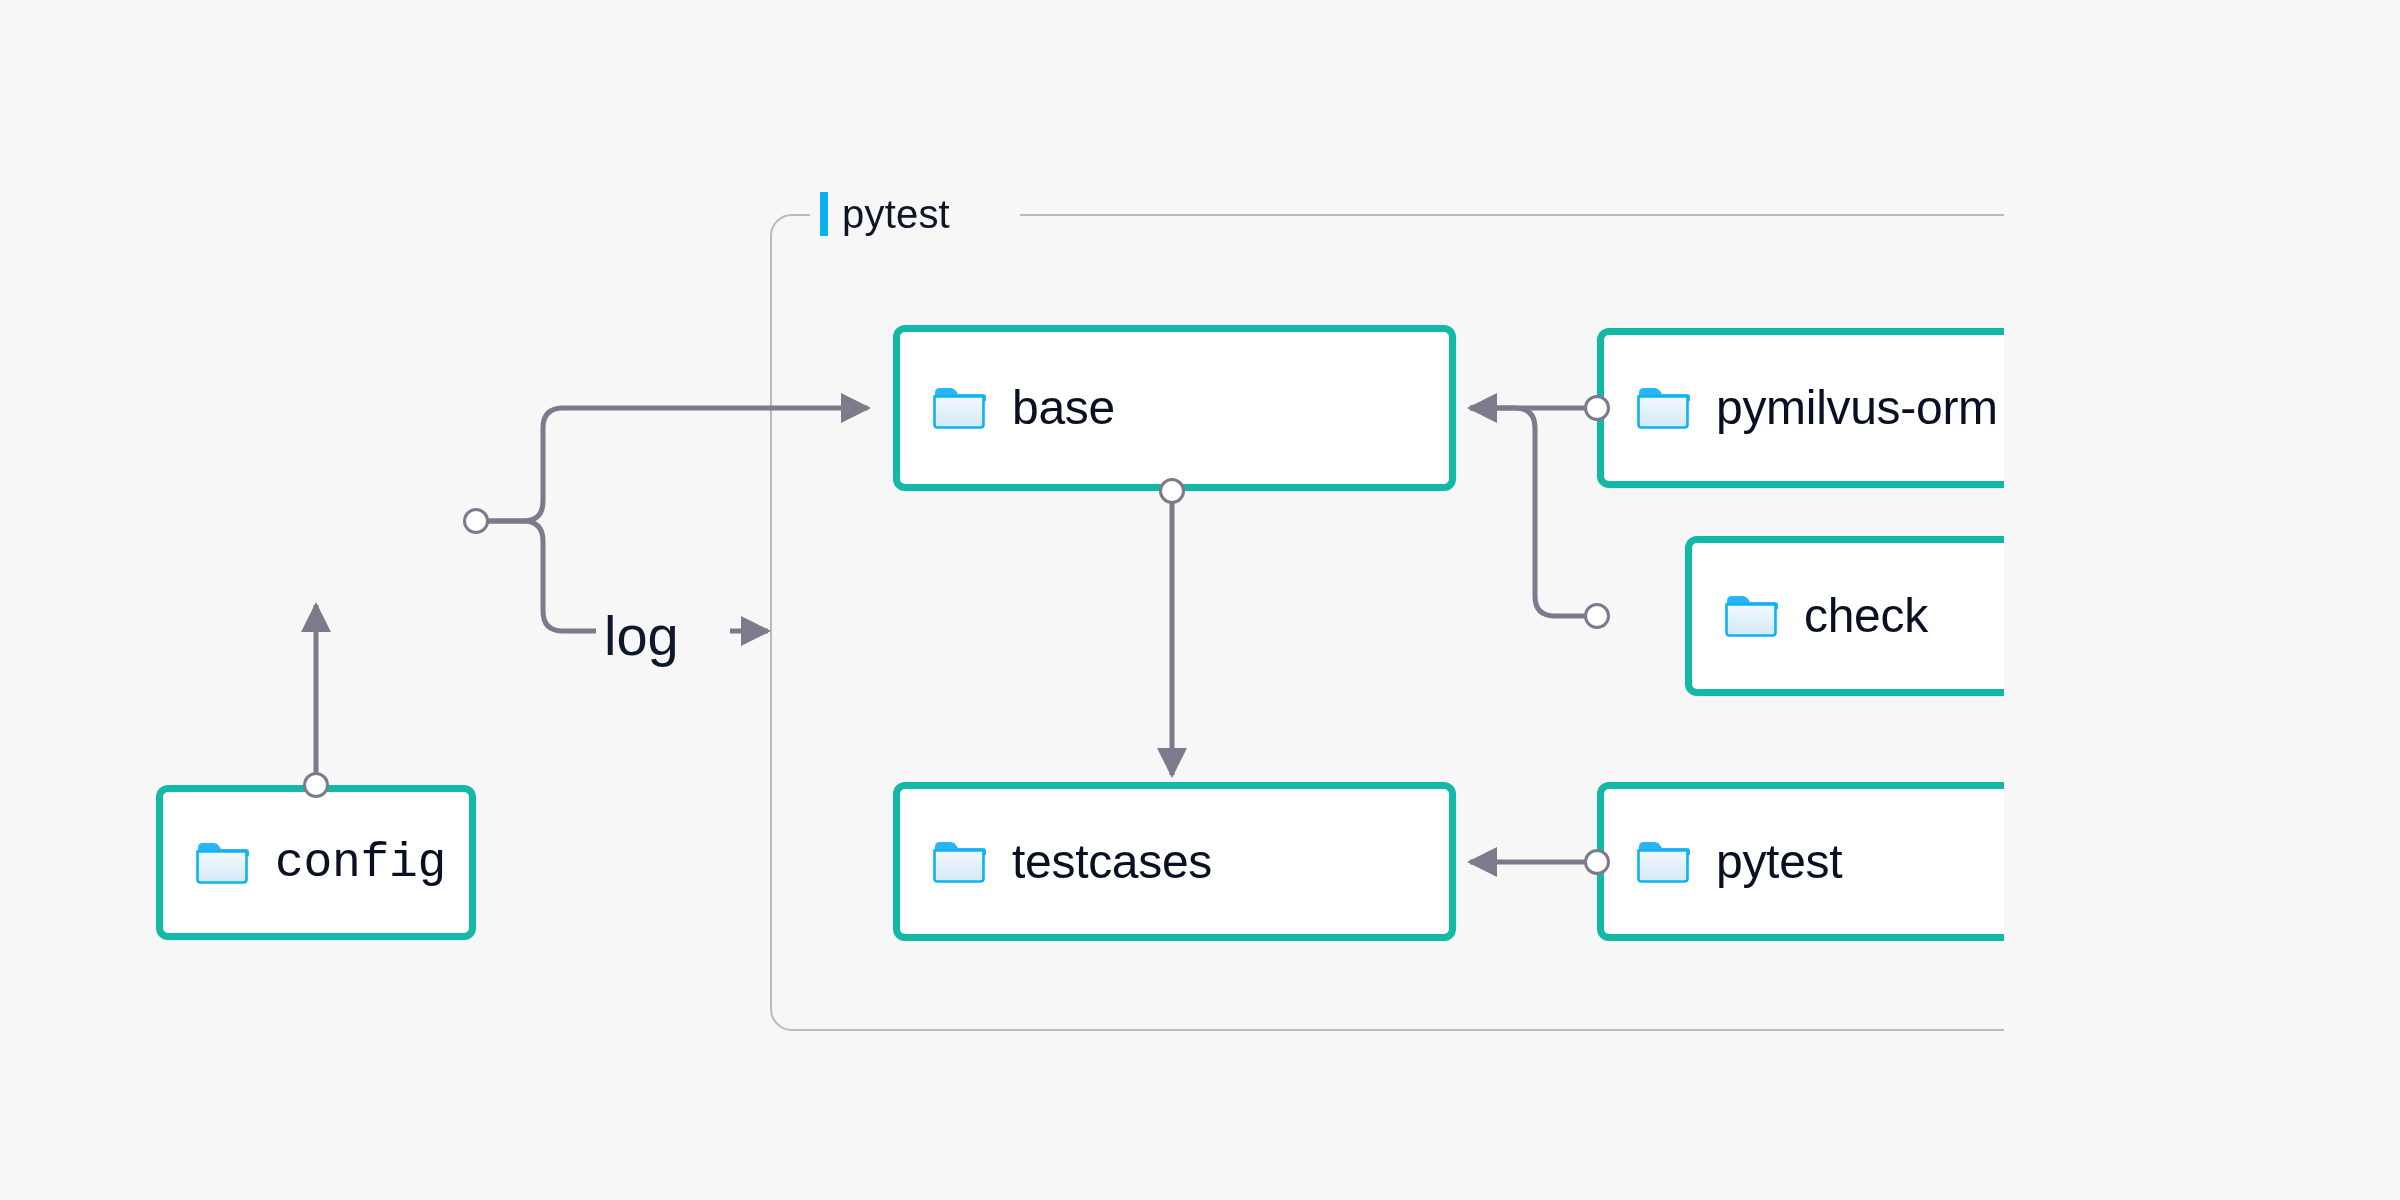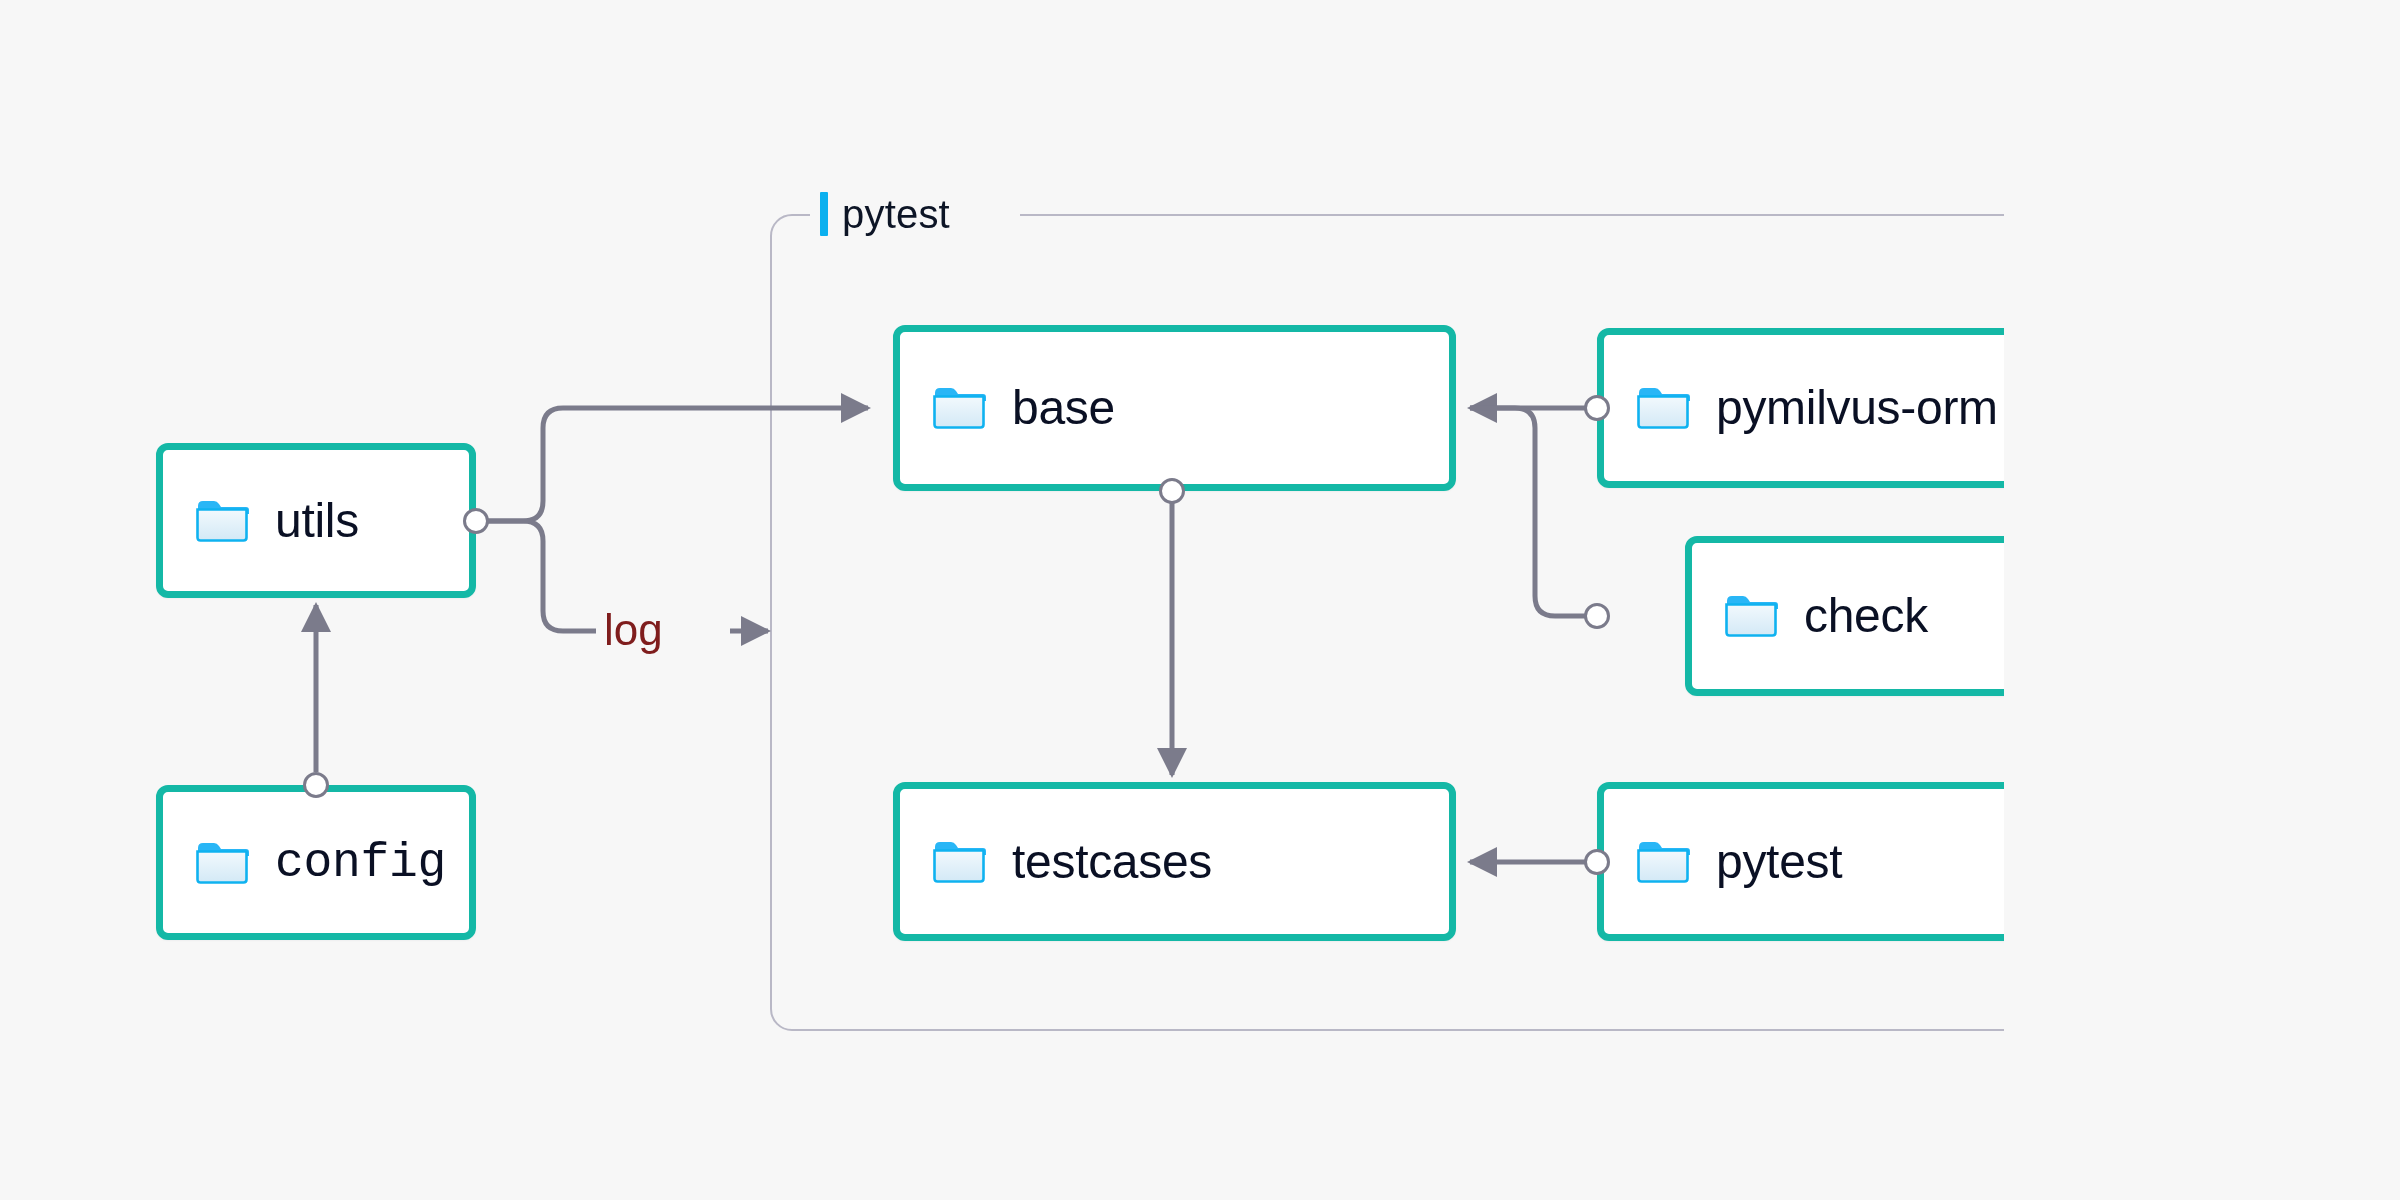--- a/index.html
+++ b/index.html
@@ -96,22 +96,22 @@
     position: absolute;
     left: 0;
     top: 0;
     width: 2400px;
     height: 1200px;
     overflow: visible;
     z-index: 3;
   }
   .edge-label {
     position: absolute;
-    font-size: 44px;
-    color: #7f1d1d;
+    font-size: 56px;
+    color: #0f172a;
     line-height: 1;
     white-space: nowrap;
     z-index: 5;
   }
 </style>
 </head>
 <body>
 
 <div id="canvas">
 
@@ -157,29 +157,20 @@
       <path d="M 1585 616 L 1555 616 Q 1535 616 1535 596 L 1535 428 Q 1535 408 1515 408 L 1470 408" fill="none" stroke="#7b7b8b" stroke-width="5"></path>
     </g>
 
     <g>
       <path d="M 1585 862 L 1470 862" fill="none" stroke="#7b7b8b" stroke-width="5" marker-end="url(#arrow)"></path>
     </g>
   </svg>
 
   <div class="edge-label" style="left:604px; top:608px;">log</div>
 
-  <div class="node" style="left:156px; top:443px; width:320px; height:155px;">
-    <div class="node-inner">
-      <svg class="folder-icon" viewBox="0 0 54 46">
-        <path d="M3 8 q0-5 5-5 h11 q3 0 5 3 l2 3 h25 q3 0 3 3 v4 H3 z" fill="#29b6f6"></path>
-        <path d="M2.5 11.5 h49 v28 q0 3 -3 3 h-43 q-3 0 -3 -3 z" fill="url(#folderGrad)" stroke="#0fb2f0" stroke-width="2.6"></path>
-      </svg>
-      <div class="node-label">utils</div>
-    </div>
-  </div>
   <div class="port" style="left:463px; top:508px;"></div>
 
   <div class="node" style="left:156px; top:785px; width:320px; height:155px;font-family:Liberation Mono, monospace;">
     <div class="node-inner">
       <svg class="folder-icon" viewBox="0 0 54 46">
         <path d="M3 8 q0-5 5-5 h11 q3 0 5 3 l2 3 h25 q3 0 3 3 v4 H3 z" fill="#29b6f6"></path>
         <path d="M2.5 11.5 h49 v28 q0 3 -3 3 h-43 q-3 0 -3 -3 z" fill="url(#folderGrad)" stroke="#0fb2f0" stroke-width="2.6"></path>
       </svg>
       <div class="node-label">config</div>
     </div>

